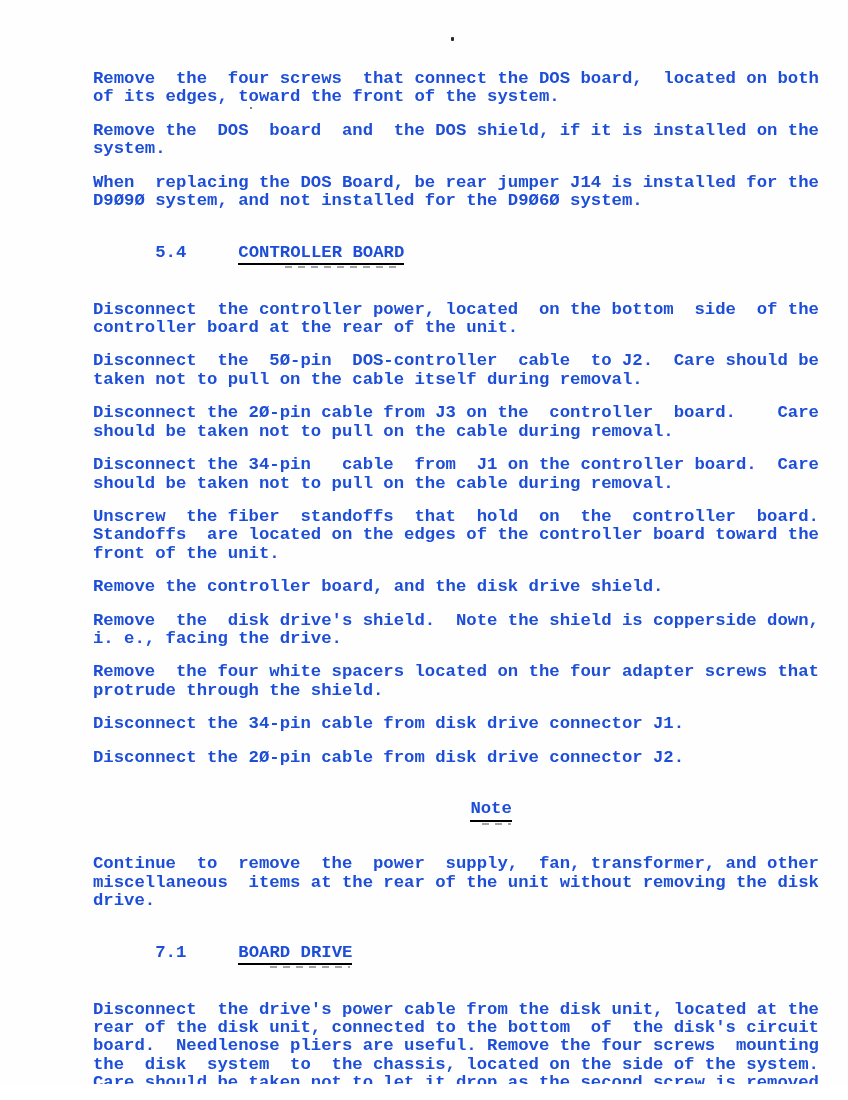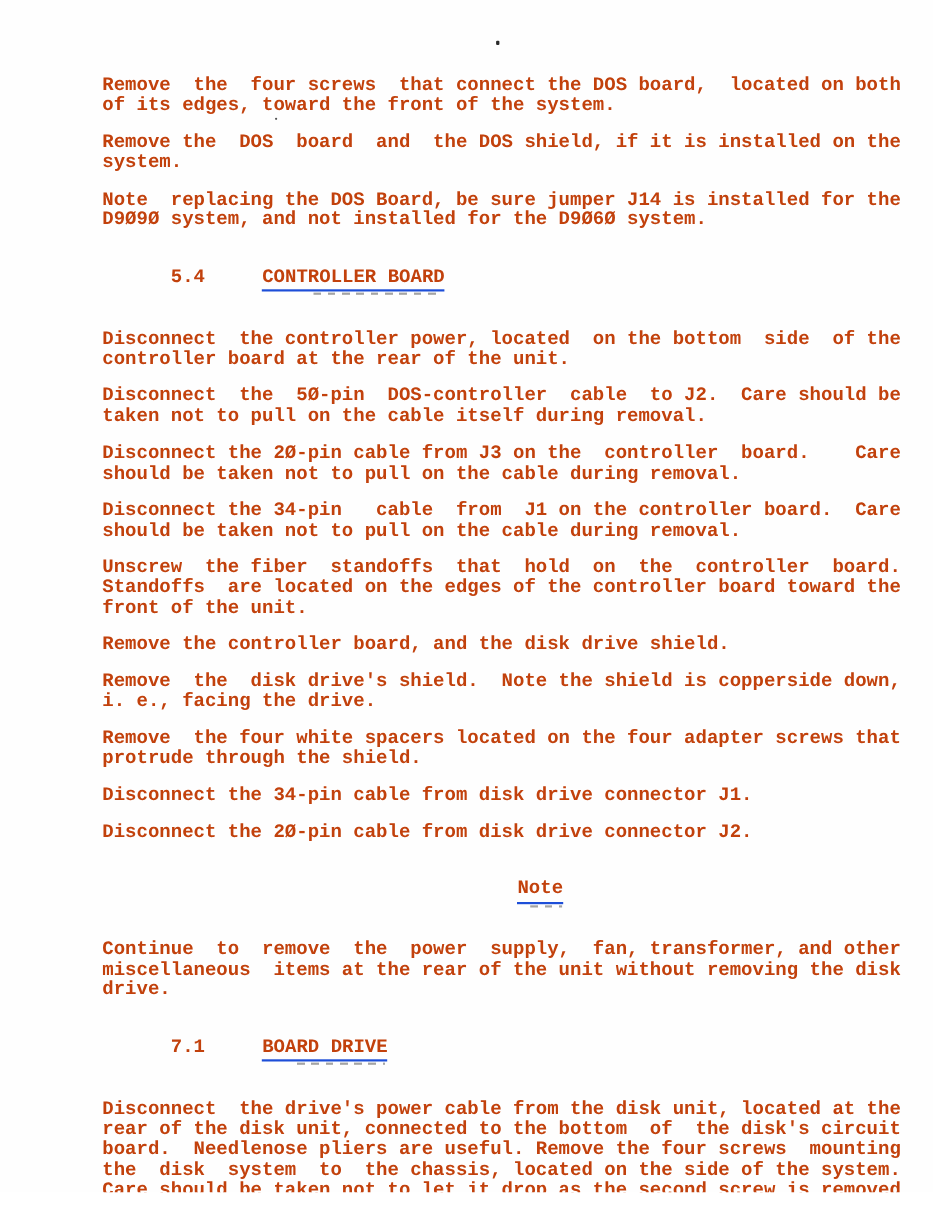--- a/index.html
+++ b/index.html
@@ -7,21 +7,21 @@
     padding: 0;
     background: #ffffff;
   }
   .page {
     position: relative;
     width: 848px;
     height: 1084px;
     background: #fefefe;
     overflow: hidden;
     font-family: "Liberation Mono", "DejaVu Sans Mono", monospace;
-    color: #c2410c;
+    color: #1d4ed8;
   }
   .text-column {
     position: absolute;
     left: 93px;
     top: 70px;
     width: 734px;
     font-size: 17.3px;
     line-height: 18.4px;
     font-weight: bold;
     letter-spacing: 0;
@@ -32,21 +32,21 @@
   }
   .heading {
     white-space: pre;
     margin: 15px 0 17px 0;
   }
   .sec-title {
     margin-left: 52px;
   }
   .underline {
     display: inline-block;
-    border-bottom: 2px solid #1d4ed8;
+    border-bottom: 2px solid #000000;
     padding-bottom: 1px;
     position: relative;
   }
   .underline::after {
     content: "";
     position: absolute;
     left: 28%;
     right: 2%;
     bottom: -5px;
     height: 2px;
@@ -75,21 +75,21 @@
   <div class="speck speck-2"></div>
 
   <div class="text-column">
 
     <div class="para">Remove  the  four screws  that connect the DOS board,  located on both
 of its edges, toward the front of the system.</div>
 
     <div class="para">Remove the  DOS  board  and  the DOS shield, if it is installed on the
 system.</div>
 
-    <div class="para">Note  replacing the DOS Board, be sure jumper J14 is installed for the
+    <div class="para">When  replacing the DOS Board, be rear jumper J14 is installed for the
 D9Ø9Ø system, and not installed for the D9Ø6Ø system.</div>
 
     <div class="heading">
       <span class="sec-num">5.4</span><span class="sec-title underline">CONTROLLER BOARD</span>
     </div>
 
     <div class="para">Disconnect  the controller power, located  on the bottom  side  of the
 controller board at the rear of the unit.</div>
 
     <div class="para">Disconnect  the  5Ø-pin  DOS-controller  cable  to J2.  Care should be

